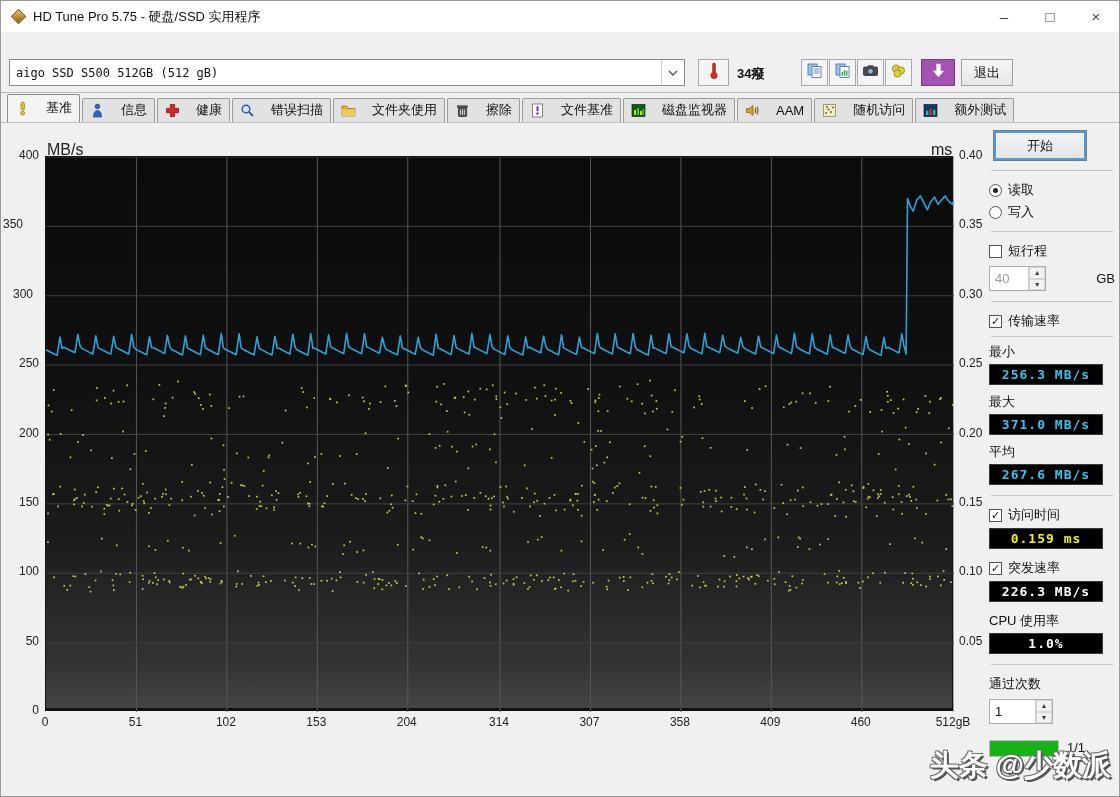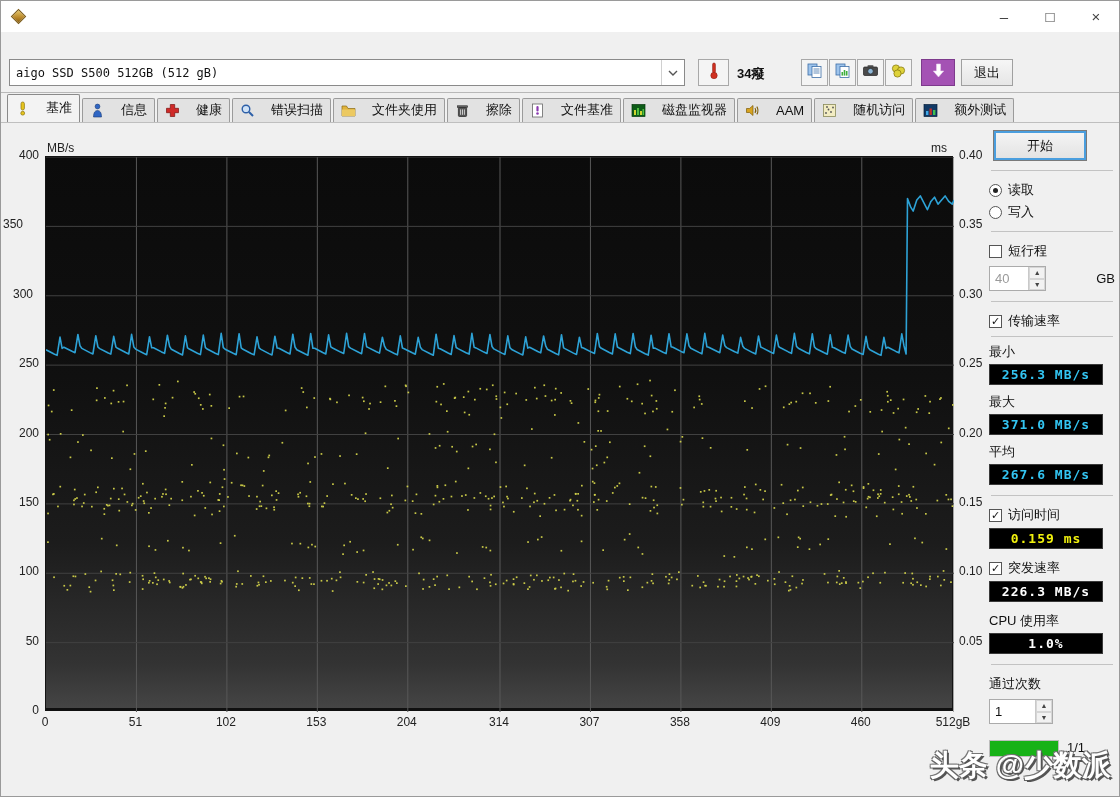--- a/index.html
+++ b/index.html
@@ -34,21 +34,21 @@
   .tabbar{position:absolute;left:0;top:93px;width:100%;height:29px;display:flex;align-items:flex-end;padding-left:6px;background:#f0f0f0;border-bottom:1px solid #bfbfbf;}
   .tab{display:flex;align-items:center;gap:16px;font-size:13px;color:#111;background:#e2e2e2;border:1px solid #9b9b9b;border-bottom:none;padding:3px 7px 4px 7px;margin-right:2px;height:24px;border-radius:2px 2px 0 0;}
   .tab.active{background:#f3f3f3;height:28px;position:relative;z-index:2;border-color:#8a8a8a;}
   .tab .icon{display:inline-flex;width:15px;height:15px;}
 
   
   .plot{position:absolute;left:44px;top:155px;width:908px;height:555px;
     background:linear-gradient(180deg,#0b0b0b 0%,#101010 40%,#1c1c1c 70%,#333333 92%,#454545 100%);
     border:1px solid #141414;border-bottom:3px solid #101010;}
   .plot svg{position:absolute;left:0;top:0;}
-  .axis-label{position:absolute;font-size:12px;color:#222;}
+  .axis-label{position:absolute;font-size:16px;color:#222;}
   .tick-label{position:absolute;font-size:12px;color:#222;}
 
   
   .panel{position:absolute;left:988px;top:130px;width:126px;color:#111;font-size:13px;}
   .start-btn{display:block;width:92px;height:29px;margin-left:5px;background:linear-gradient(#f4f4f4,#e3e3e3);border:2px solid #4a9ede;outline:1px solid #7a7a7a;font-size:13px;color:#111;}
   .sep{border-top:1px solid #c3c3c3;margin:10px 2px;}
   .row{display:flex;align-items:center;gap:6px;margin:4px 0;}
   .radio{width:13px;height:13px;border-radius:50%;border:1px solid #555;background:#fff;position:relative;flex:0 0 auto;}
   .radio.checked::after{content:"";position:absolute;left:3px;top:3px;width:5px;height:5px;border-radius:50%;background:#222;}
   .cb{width:13px;height:13px;border:1px solid #555;background:#fff;display:flex;align-items:center;justify-content:center;font-size:11px;line-height:11px;color:#111;flex:0 0 auto;}
@@ -74,20 +74,21 @@
 </style>
 </head>
 <body>
 
 <div class="window">
 
   <div class="titlebar">
     <span class="app-icon">
         <span class="diamond"></span>
       </span>
+    <span class="title-text">HD Tune Pro 5.75 - 硬盘/SSD 实用程序</span>
     <div class="win-controls">
       <span class="win-btn">–</span>
       <span class="win-btn">□</span>
       <span class="win-btn">×</span>
     </div>
   </div>
 
 
   <div class="toolbar">
     <div class="combo">

